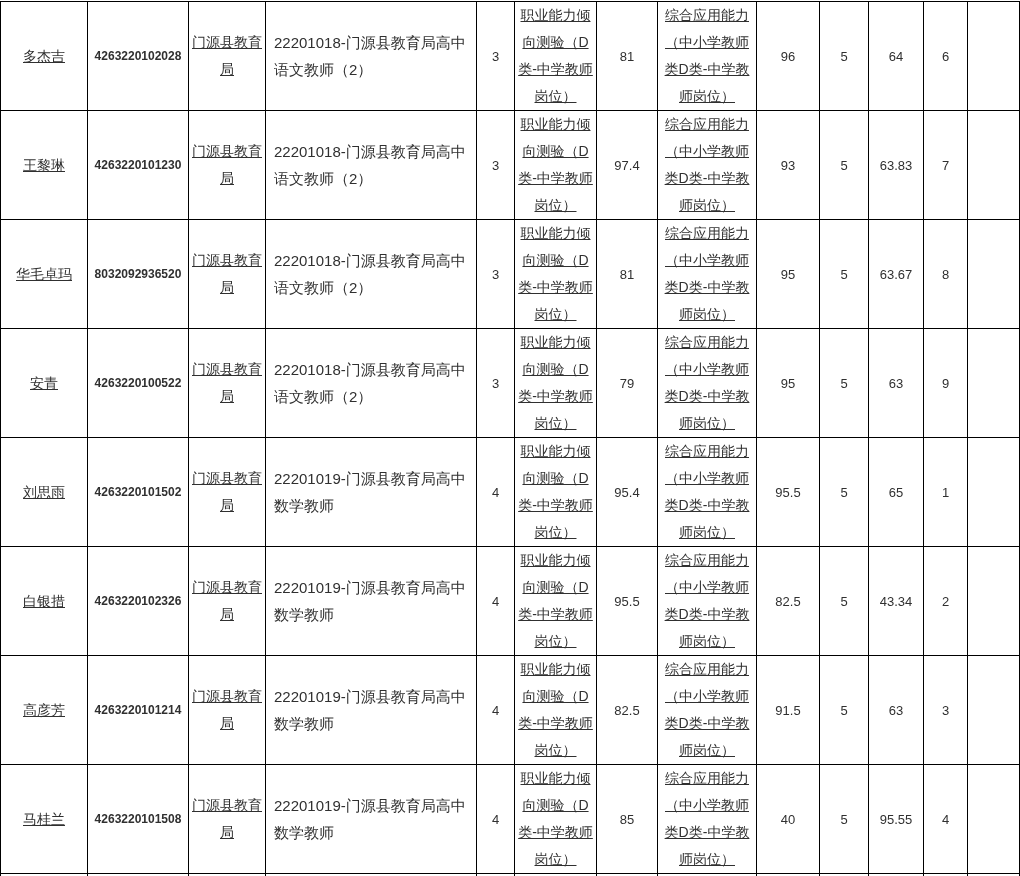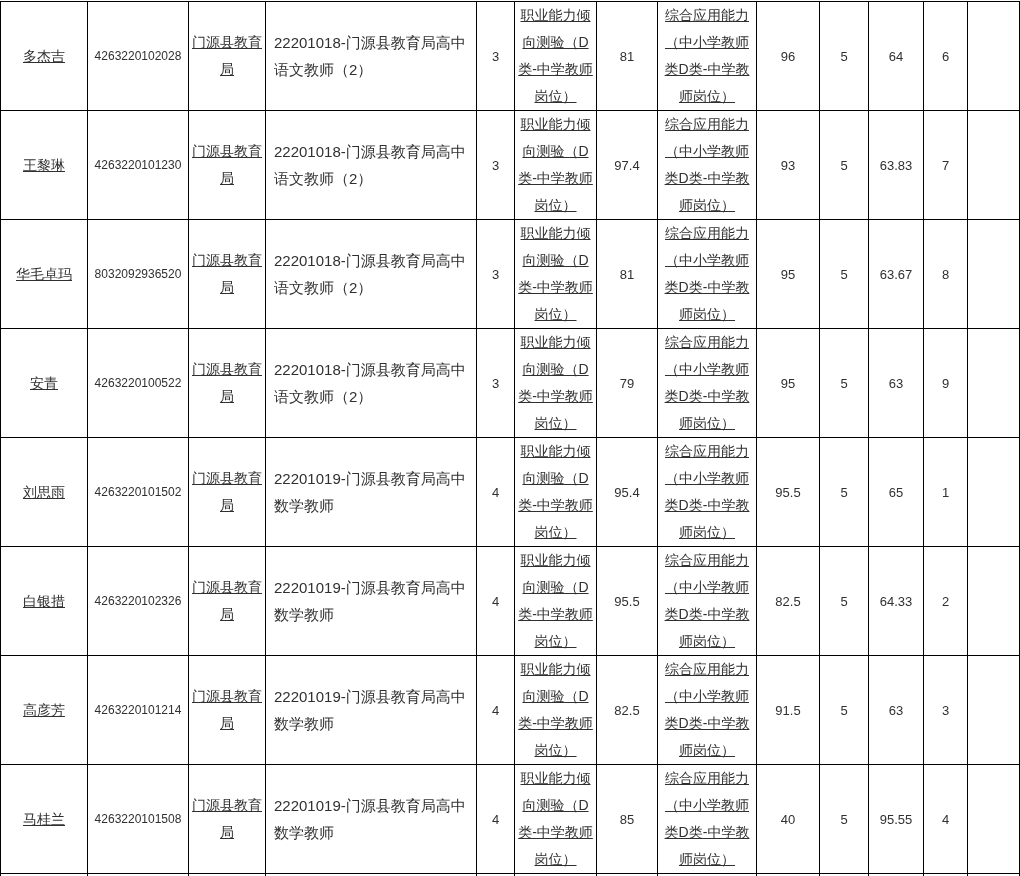--- a/index.html
+++ b/index.html
@@ -29,21 +29,21 @@
   tr.partial { height: 60px; }
   td.cjk  { font-size: 14px; line-height: 27px; text-decoration: underline; }
   td.pre  { white-space: pre-line; }
   td.pos  {
     text-align: left;
     padding: 0 8px;
     font-size: 15px;
     line-height: 27px;
     word-break: break-all;
   }
-  td.idnum { font-size: 12px; white-space: nowrap; }
+  td.idnum { font-size: 12px; white-space: nowrap; font-weight: bold; }
 </style>
 </head>
 <body>
 
 <table class="results">
   <colgroup>
     <col style="width:87px">
       <col style="width:101px">
       <col style="width:77px">
     <col style="width:211px">
@@ -179,21 +179,21 @@
 向测验（D
 类-中学教师
 岗位）</td>
       <td>95.5</td>
       <td class="cjk pre">综合应用能力
 （中小学教师
 类D类-中学教
 师岗位）</td>
       <td>82.5</td>
       <td>5</td>
-      <td>64.33</td>
+      <td>43.34</td>
       <td>2</td>
       <td></td>
     </tr>
     <tr class="row-short">
       <td class="cjk">高彦芳</td>
       <td class="idnum">4263220101214</td>
       <td class="cjk pre">门源县教育
 局</td>
       <td class="pos">22201019-门源县教育局高中数学教师</td>
       <td>4</td>

